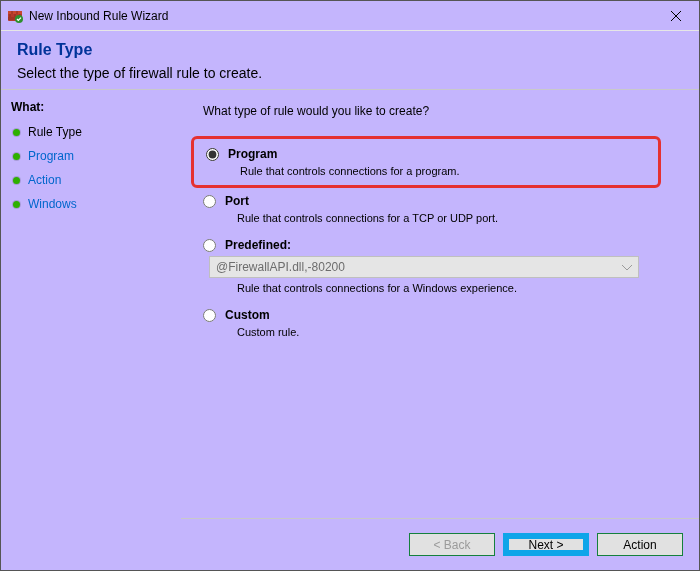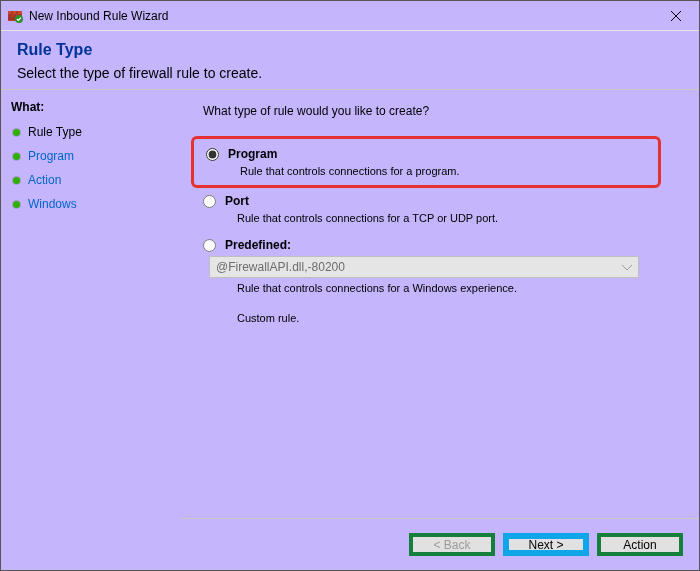--- a/index.html
+++ b/index.html
@@ -34,21 +34,21 @@
   .opt .opt-row { display:flex; align-items:center; gap:9px; }
   .opt .opt-row input[type=radio] { width:13px; height:13px; margin:0; accent-color:#333; }
   .opt .opt-label { font-weight:bold; }
   .opt .opt-desc { margin-left:34px; margin-top:4px; color:#000; font-size:11px; }
   .opt .opt-combo { margin-left:6px; margin-top:4px; width:430px; height:22px; background:#e5e5e5; border:1px solid #bfbfbf; color:#6d6d6d; padding:0 6px; font-size:12px; display:flex; align-items:center; position:relative; }
   .opt .opt-combo .chev { position:absolute; right:6px; color:#9a9a9a; }
 
   .highlight { border:3px solid #e53131; border-radius:6px; padding:8px 12px; margin:-8px -12px; width:470px; }
 
   .footer { height:52px; border-top:1px solid #c9c9c9; display:flex; align-items:center; justify-content:flex-end; gap:8px; padding:0 16px; margin-left:180px; }
-  .btn { width:86px; height:23px; background:#e1e1e1; border:4px solid #15803d; font-size:12px; display:flex; align-items:center; justify-content:center; cursor:default; }
+  .btn { width:86px; height:23px; background:#e1e1e1; border:1px solid #15803d; font-size:12px; display:flex; align-items:center; justify-content:center; cursor:default; }
   .btn.disabled { color:#9b9b9b; }
   .btn.primary { border:6px solid #0ea5e9; background:#e1e1e1; }
 </style>
 </head>
 <body>
 
 <div class="window">
 
   <div class="titlebar">
     <span class="app-icon">
@@ -134,20 +134,24 @@
             <span class="chev">
               <svg viewBox="0 0 10 6" width="10" height="6">
                   <path d="M0 0 L5 5 L10 0" fill="none" stroke="currentColor" stroke-width="1"></path>
                 </svg>
             </span>
           </div>
           <div class="opt-desc">Rule that controls connections for a Windows experience.</div>
         </div>
 
         <div class="opt">
+          <label class="opt-row">
+            <input type="radio" name="ruletype" style="">
+            <span class="opt-label">Custom</span>
+          </label>
           <div class="opt-desc">Custom rule.</div>
         </div>
 
       </div>
     </div>
   </div>
 
   <div class="footer">
     <div class="btn disabled">&lt; Back</div>
     <div class="btn primary">Next &gt;</div>

